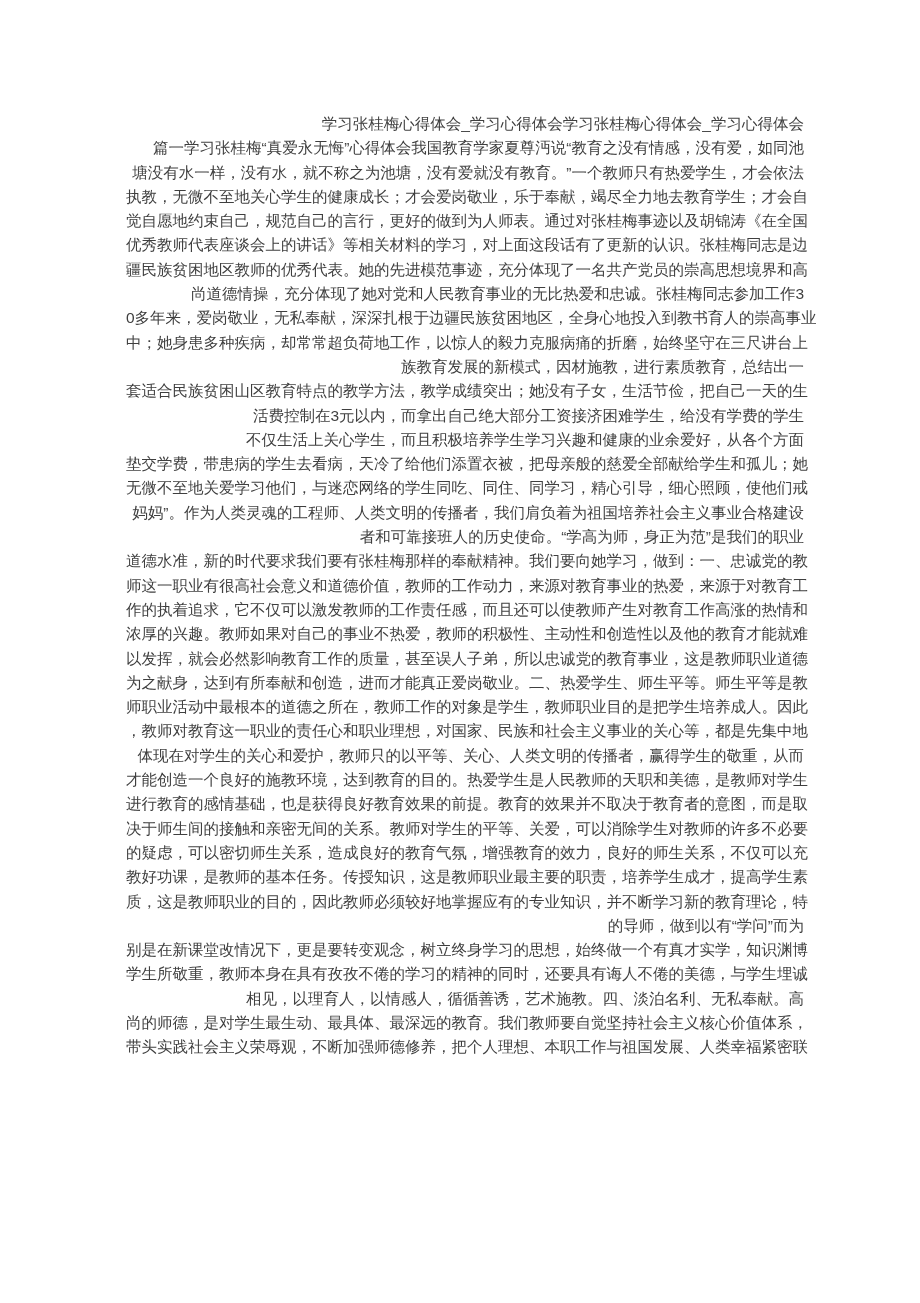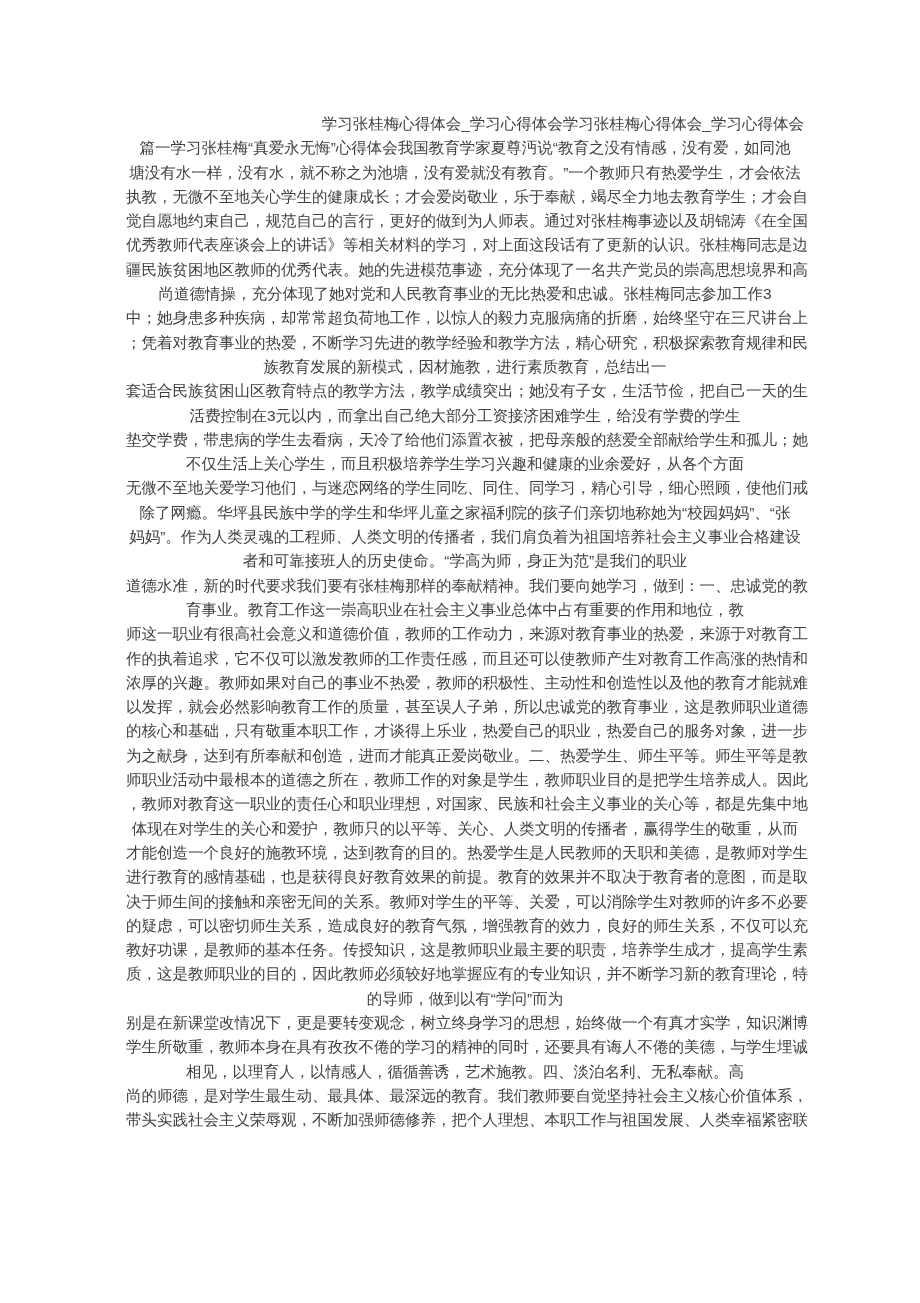--- a/index.html
+++ b/index.html
@@ -21,58 +21,55 @@
     top: 112px;
     width: 678px;
     color: #3f3f3f;
     font-size: 15.5px;
     line-height: 24.3px;
     letter-spacing: 0px;
   }
   .line {
     height: 24.3px;
     white-space: nowrap;
-    text-align: center;
+    text-align: right;
   }
   .title-line {
     text-align: right;
   }
 </style>
 </head>
 <body>
 
 <div class="page" style="background: rgb(255, 255, 255);">
   <div class="doc" style="color: rgb(63, 63, 63);">
     <div class="line title-line">学习张桂梅心得体会_学习心得体会学习张桂梅心得体会_学习心得体会</div>
     <div id="body-lines">
         <div class="line">篇一学习张桂梅“真爱永无悔”心得体会我国教育学家夏尊沔说“教育之没有情感，没有爱，如同池</div>
         <div class="line">塘没有水一样，没有水，就不称之为池塘，没有爱就没有教育。”一个教师只有热爱学生，才会依法</div>
         <div class="line">执教，无微不至地关心学生的健康成长；才会爱岗敬业，乐于奉献，竭尽全力地去教育学生；才会自</div>
         <div class="line">觉自愿地约束自己，规范自己的言行，更好的做到为人师表。通过对张桂梅事迹以及胡锦涛《在全国</div>
         <div class="line">优秀教师代表座谈会上的讲话》等相关材料的学习，对上面这段话有了更新的认识。张桂梅同志是边</div>
         <div class="line">疆民族贫困地区教师的优秀代表。她的先进模范事迹，充分体现了一名共产党员的崇高思想境界和高</div>
         <div class="line">尚道德情操，充分体现了她对党和人民教育事业的无比热爱和忠诚。张桂梅同志参加工作3</div>
+        <div class="line">0多年来，爱岗敬业，无私奉献，深深扎根于边疆民族贫困地区，全身心地投入到教书育人的崇高事业</div>
         <div class="line">中；她身患多种疾病，却常常超负荷地工作，以惊人的毅力克服病痛的折磨，始终坚守在三尺讲台上</div>
-        <div class="line">；凭着对教育事业的热爱，不断学习先进的教学经验和教学方法，精心研究，积极探索教育规律和民</div>
         <div class="line">族教育发展的新模式，因材施教，进行素质教育，总结出一</div>
         <div class="line">套适合民族贫困山区教育特点的教学方法，教学成绩突出；她没有子女，生活节俭，把自己一天的生</div>
         <div class="line">活费控制在3元以内，而拿出自己绝大部分工资接济困难学生，给没有学费的学生</div>
+        <div class="line">不仅生活上关心学生，而且积极培养学生学习兴趣和健康的业余爱好，从各个方面</div>
         <div class="line">垫交学费，带患病的学生去看病，天冷了给他们添置衣被，把母亲般的慈爱全部献给学生和孤儿；她</div>
-        <div class="line">不仅生活上关心学生，而且积极培养学生学习兴趣和健康的业余爱好，从各个方面</div>
         <div class="line">无微不至地关爱学习他们，与迷恋网络的学生同吃、同住、同学习，精心引导，细心照顾，使他们戒</div>
-        <div class="line">除了网瘾。华坪县民族中学的学生和华坪儿童之家福利院的孩子们亲切地称她为“校园妈妈”、“张</div>
         <div class="line">妈妈”。作为人类灵魂的工程师、人类文明的传播者，我们肩负着为祖国培养社会主义事业合格建设</div>
         <div class="line">者和可靠接班人的历史使命。“学高为师，身正为范”是我们的职业</div>
         <div class="line">道德水准，新的时代要求我们要有张桂梅那样的奉献精神。我们要向她学习，做到：一、忠诚党的教</div>
-        <div class="line">育事业。教育工作这一崇高职业在社会主义事业总体中占有重要的作用和地位，教</div>
         <div class="line">师这一职业有很高社会意义和道德价值，教师的工作动力，来源对教育事业的热爱，来源于对教育工</div>
         <div class="line">作的执着追求，它不仅可以激发教师的工作责任感，而且还可以使教师产生对教育工作高涨的热情和</div>
         <div class="line">浓厚的兴趣。教师如果对自己的事业不热爱，教师的积极性、主动性和创造性以及他的教育才能就难</div>
         <div class="line">以发挥，就会必然影响教育工作的质量，甚至误人子弟，所以忠诚党的教育事业，这是教师职业道德</div>
-        <div class="line">的核心和基础，只有敬重本职工作，才谈得上乐业，热爱自己的职业，热爱自己的服务对象，进一步</div>
         <div class="line">为之献身，达到有所奉献和创造，进而才能真正爱岗敬业。二、热爱学生、师生平等。师生平等是教</div>
         <div class="line">师职业活动中最根本的道德之所在，教师工作的对象是学生，教师职业目的是把学生培养成人。因此</div>
         <div class="line">，教师对教育这一职业的责任心和职业理想，对国家、民族和社会主义事业的关心等，都是先集中地</div>
         <div class="line">体现在对学生的关心和爱护，教师只的以平等、关心、人类文明的传播者，赢得学生的敬重，从而</div>
         <div class="line">才能创造一个良好的施教环境，达到教育的目的。热爱学生是人民教师的天职和美德，是教师对学生</div>
         <div class="line">进行教育的感情基础，也是获得良好教育效果的前提。教育的效果并不取决于教育者的意图，而是取</div>
         <div class="line">决于师生间的接触和亲密无间的关系。教师对学生的平等、关爱，可以消除学生对教师的许多不必要</div>
         <div class="line">的疑虑，可以密切师生关系，造成良好的教育气氛，增强教育的效力，良好的师生关系，不仅可以充</div>
         <div class="line">教好功课，是教师的基本任务。传授知识，这是教师职业最主要的职责，培养学生成才，提高学生素</div>
         <div class="line">质，这是教师职业的目的，因此教师必须较好地掌握应有的专业知识，并不断学习新的教育理论，特</div>

